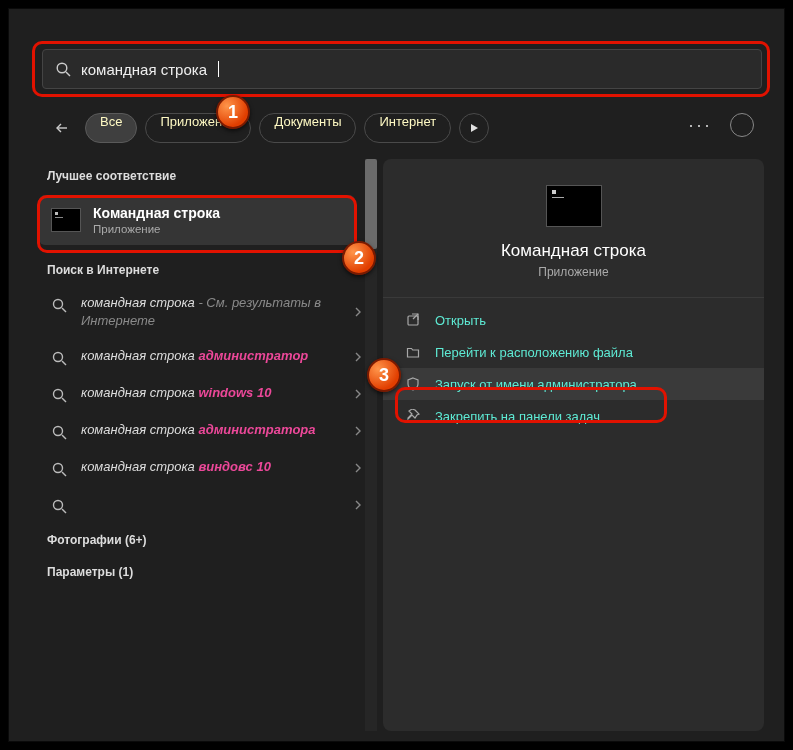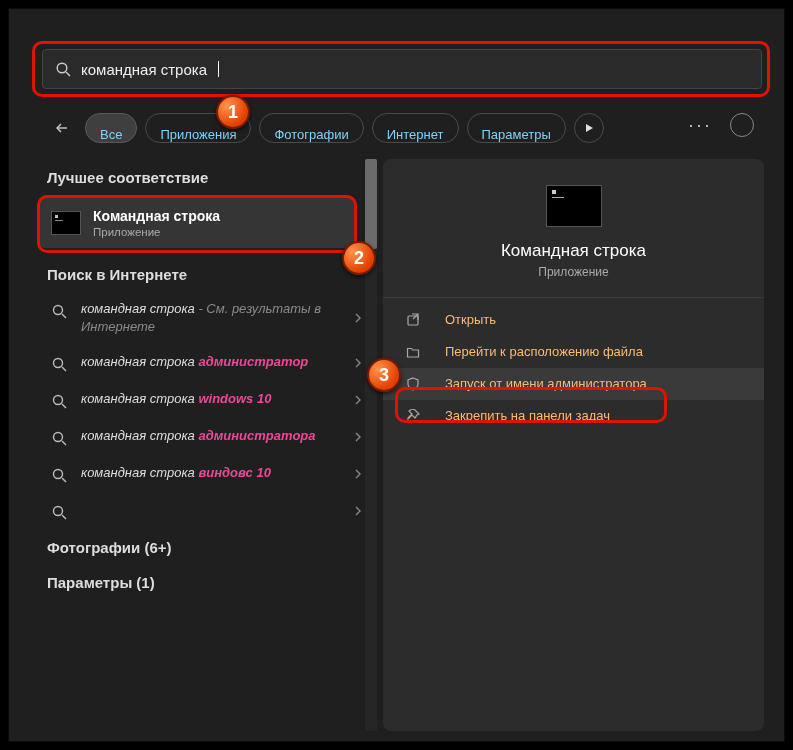--- a/index.html
+++ b/index.html
@@ -19,36 +19,36 @@
     display: flex; align-items: center; padding: 0 12px; gap: 10px;
   }
   .searchbar span.q { color: #eee; font-size: 15px; position: relative; }
   .caret { display:inline-block; width:1px; height:16px; background:#fff; vertical-align:middle; margin-left:1px;}
   .filterbar {
     position: absolute; left: 38px; top: 104px; display: flex; align-items: center; gap: 8px;
   }
   .back-btn { width: 30px; height: 30px; display:flex; align-items:center; justify-content:center; color:#ccc; }
   .pill {
     height: 30px; padding: 0 14px; border-radius: 15px; border: 1px solid #4a4a4a;
-    color: #7dd3fc; font-size: 13px; display: flex; align-items: flex-end; background: transparent;
+    color: #fef9c3; font-size: 13px; display: flex; align-items: flex-start; background: transparent;
   }
   .pill.active { background: #3f3f3f; border-color: #5a5a5a; }
   .play-btn {
     width: 30px; height: 30px; border-radius: 15px; border: 1px solid #4a4a4a;
     display:flex; align-items:center; justify-content:center; color:#e6e6e6;
   }
   .right-icons { position:absolute; right: 30px; top: 104px; display:flex; align-items:center; gap:18px; }
   .dots { color:#ccc; font-size:18px; letter-spacing:2px; }
   .circ { width:24px; height:24px; border:1.5px solid #888; border-radius:50%; }
   .content { position:absolute; left: 20px; right: 20px; top: 150px; bottom: 10px; display:flex; }
   .left-pane { width: 336px; position: relative; }
   .scrollbar-track { position:absolute; left: 336px; top: 0; width: 12px; bottom: 0; background:#262626; }
   .scrollbar-thumb { position:absolute; left:0; top:0; width:12px; height:90px; background:#6b6b6b; border-radius:2px; }
   .right-pane { flex:1; background: #2c2c2c; border-radius: 8px; margin-left: 18px; padding: 20px 0 0 0; position: relative; }
-  .section-label { color: #ddd; font-size: 15px; font-weight: 600; padding: 10px 18px 8px; }
+  .section-label { color: #ddd; font-size: 12px; font-weight: 600; padding: 10px 18px 8px; }
   .best-match {
     margin: 4px 10px 8px; padding: 10px 12px; background: #353535; border-radius: 6px;
     display:flex; align-items:center; gap:12px; position: relative;
   }
   .cmd-thumb { width: 30px; height: 24px; background: #000; border:1px solid #555; position:relative; }
   .cmd-thumb::before { content:""; position:absolute; left:3px; top:3px; width:3px; height:3px; background:#bbb; }
   .cmd-thumb::after { content:""; position:absolute; left:3px; top:8px; width:8px; height:1px; background:#888; }
   .bm-title { color:#fff; font-size: 14px; font-weight:600; }
   .bm-sub { color:#aaa; font-size: 11.5px; margin-top:2px; }
   .web-item { display:flex; align-items:flex-start; gap:14px; padding: 9px 18px 9px 22px; position:relative;font-style:italic; }
@@ -56,21 +56,21 @@
   .web-text { color:#ddd; font-size:13px; line-height:1.35; flex:1; }
   .web-text .dim { color:#8a8a8a; }
   .web-text .bold { font-weight:600; color:#ec4899; }
   .chev { position:absolute; right: 2px; top:50%; transform:translateY(-50%); color:#888; }
   .preview-icon { width: 56px; height: 42px; margin: 6px auto 14px; background:#000; border:1px solid #555; position:relative; }
   .preview-icon::before { content:""; position:absolute; left:5px; top:4px; width:4px; height:4px; background:#ccc; }
   .preview-icon::after { content:""; position:absolute; left:5px; top:11px; width:12px; height:1px; background:#aaa; }
   .preview-title { color:#fff; font-size:17px; text-align:center; font-weight:500; }
   .preview-sub { color:#aaa; font-size:12px; text-align:center; margin-top:4px; }
   .hr { height:1px; background:#3a3a3a; margin: 18px 0 6px; }
-  .action { display:flex; gap:24px; padding: 8px 22px; color:#fdba74; font-size:13px; }
+  .action { display:flex; align-items:center; gap:14px; padding: 8px 22px; color:#5eead4; font-size:13px; }
   .action.hover { background:#3a3a3a; }
   .action .ic { width:16px; height:16px; display:flex; align-items:center; justify-content:center; color:#a8a8a8; flex-shrink:0; }
   svg { display:block; }
   .mag-svg { width:16px; height:16px; }
 </style>
 </head>
 <body>
 
 <div class="frame">
 
@@ -90,27 +90,24 @@
           <polyline points="7,4 3,8 7,12"></polyline>
         </svg>
     </div>
     <div class="pill active">
         <span>Все</span>
       </div>
     <div class="pill">
         <span>Приложения</span>
       </div>
     <div class="pill">
-        <span>Фотографии</span>
+        <span>Документы</span>
       </div>
     <div class="pill">
         <span>Интернет</span>
-      </div>
-    <div class="pill">
-        <span>Параметры</span>
       </div>
     <div class="play-btn">
       <svg width="10" height="10" viewBox="0 0 10 10">
           <polygon points="2,1 9,5 2,9" fill="#e0e0e0"></polygon>
         </svg>
     </div>
   </div>
   <div class="right-icons">
     <div class="dots">···</div>
     <div class="circ"></div>

